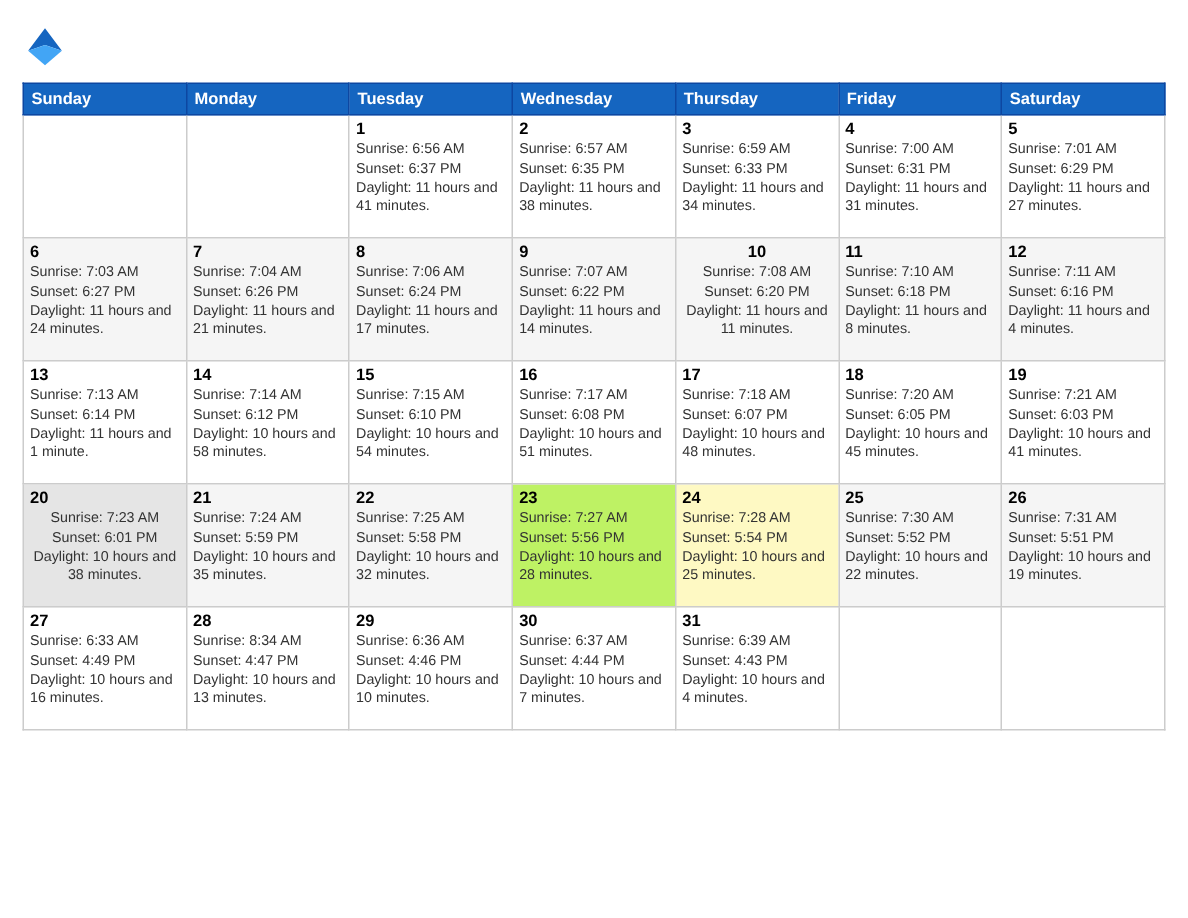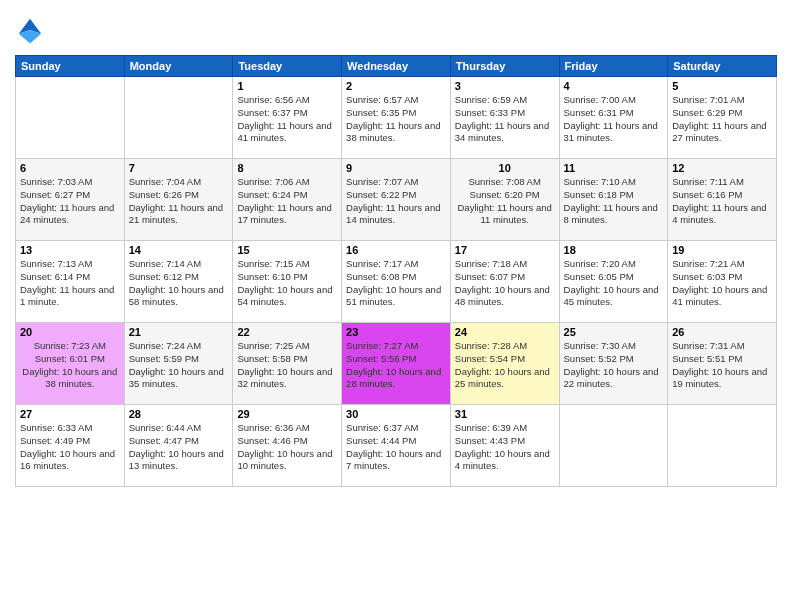--- a/index.html
+++ b/index.html
@@ -239,39 +239,39 @@
 Daylight: 10 hours and 45 minutes.</div>
           </td>
           <td>
             <span class="day-num">19</span>
             <div class="day-info" style="white-space: pre-line;">Sunrise: 7:21 AM
 Sunset: 6:03 PM
 Daylight: 10 hours and 41 minutes.</div>
           </td>
         </tr>
         <tr>
-          <td style="background: #f0abfc;">
+          <td style="background: #e5e5e5;">
             <span class="day-num">20</span>
             <div class="day-info" style="white-space: pre-line; text-align: center;">Sunrise: 7:23 AM
 Sunset: 6:01 PM
 Daylight: 10 hours and 38 minutes.</div>
           </td>
           <td style="background: rgb(245, 245, 245);">
             <span class="day-num">21</span>
             <div class="day-info" style="white-space: pre-line;">Sunrise: 7:24 AM
 Sunset: 5:59 PM
 Daylight: 10 hours and 35 minutes.</div>
           </td>
           <td style="background: rgb(245, 245, 245);">
             <span class="day-num">22</span>
             <div class="day-info" style="white-space: pre-line;">Sunrise: 7:25 AM
 Sunset: 5:58 PM
 Daylight: 10 hours and 32 minutes.</div>
           </td>
-          <td style="background: #d946ef;">
+          <td style="background: #bef264;">
             <span class="day-num">23</span>
             <div class="day-info" style="white-space: pre-line;">Sunrise: 7:27 AM
 Sunset: 5:56 PM
 Daylight: 10 hours and 28 minutes.</div>
           </td>
           <td style="background: #fef9c3;">
             <span class="day-num">24</span>
             <div class="day-info" style="white-space: pre-line;">Sunrise: 7:28 AM
 Sunset: 5:54 PM
 Daylight: 10 hours and 25 minutes.</div>
@@ -291,21 +291,21 @@
         </tr>
         <tr>
           <td>
             <span class="day-num">27</span>
             <div class="day-info" style="white-space: pre-line;">Sunrise: 6:33 AM
 Sunset: 4:49 PM
 Daylight: 10 hours and 16 minutes.</div>
           </td>
           <td>
             <span class="day-num">28</span>
-            <div class="day-info" style="white-space: pre-line;">Sunrise: 6:44 AM
+            <div class="day-info" style="white-space: pre-line;">Sunrise: 8:34 AM
 Sunset: 4:47 PM
 Daylight: 10 hours and 13 minutes.</div>
           </td>
           <td>
             <span class="day-num">29</span>
             <div class="day-info" style="white-space: pre-line;">Sunrise: 6:36 AM
 Sunset: 4:46 PM
 Daylight: 10 hours and 10 minutes.</div>
           </td>
           <td>

